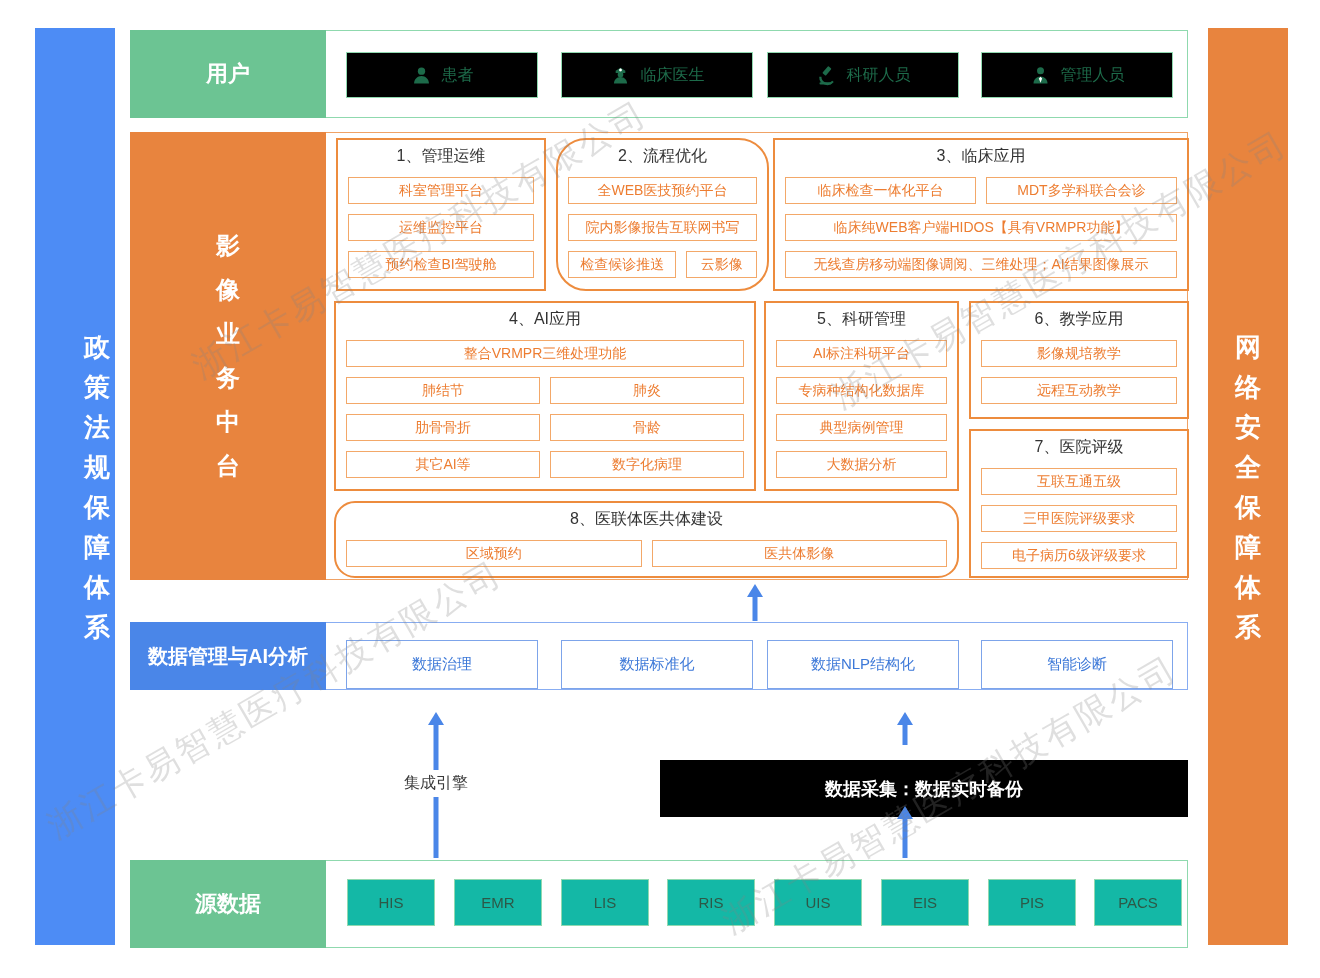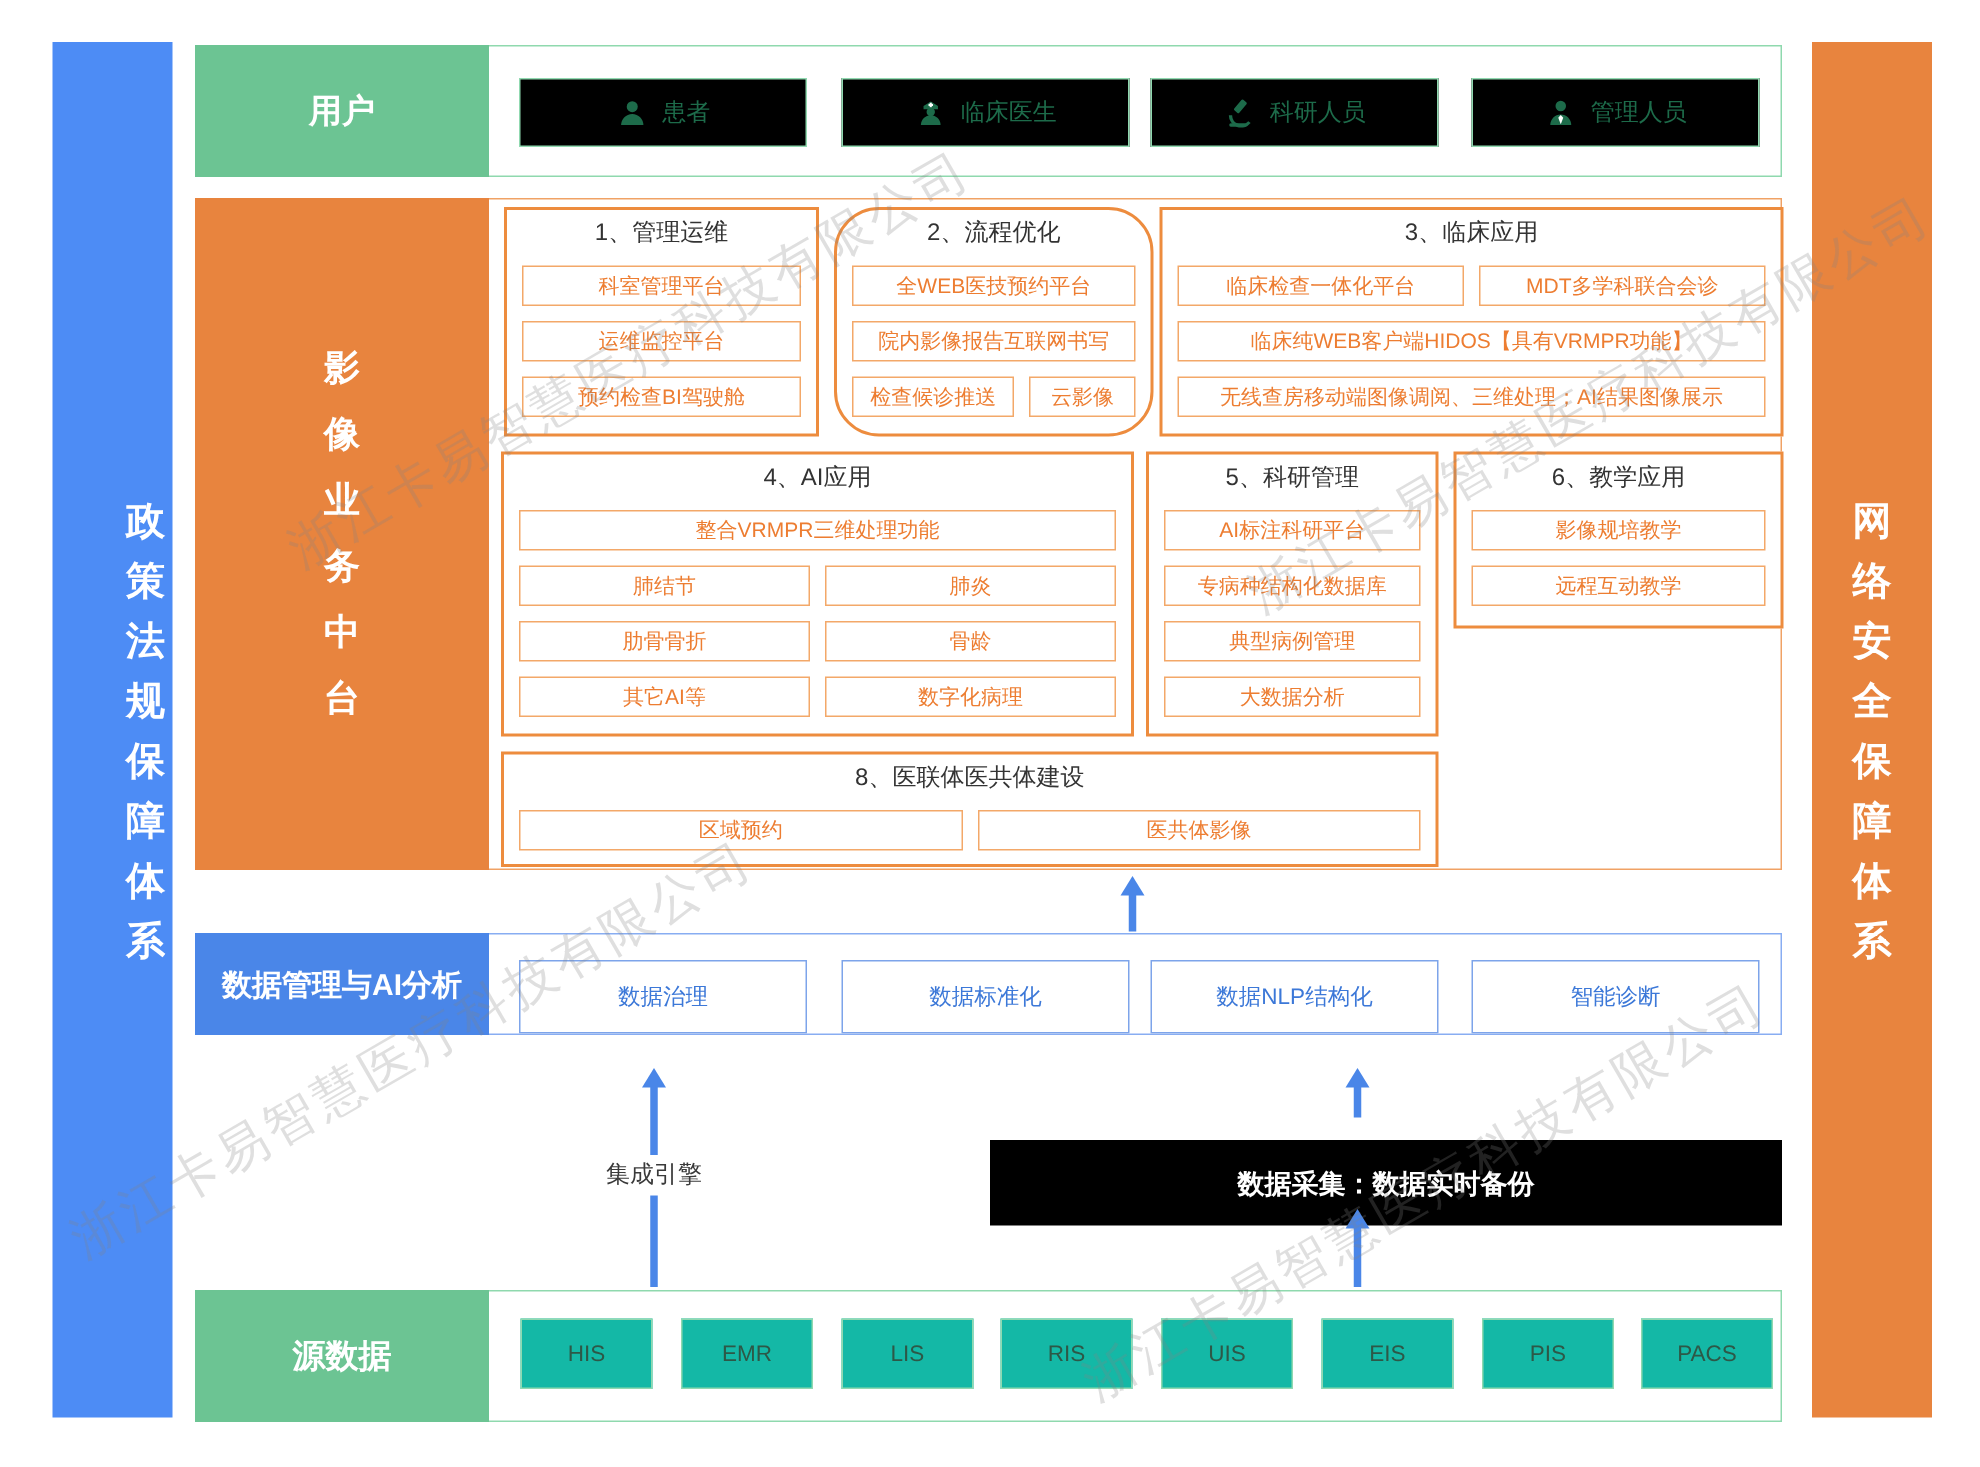--- a/index.html
+++ b/index.html
@@ -192,22 +192,28 @@
       <div class="gitem">典型病例管理</div>
       <div class="gitem">大数据分析</div>
     </div>
 
     <div class="group" style="left:838px; top:168px; width:220px; height:118px;">
       <div class="gtitle">6、教学应用</div>
       <div class="gitem">影像规培教学</div>
       <div class="gitem">远程互动教学</div>
     </div>
 
-
-    <div class="group" style="left:203px; top:368px; width:625px; height:77px;">
+    <div class="group" style="left:838px; top:296px; width:220px; height:149px;">
+      <div class="gtitle">7、医院评级</div>
+      <div class="gitem">互联互通五级</div>
+      <div class="gitem">三甲医院评级要求</div>
+      <div class="gitem">电子病历6级评级要求</div>
+    </div>
+
+    <div class="group" style="left:203px; top:368px; width:625px; height:77px;border-radius:21px;">
       <div class="gtitle">8、医联体医共体建设</div>
       <div class="grow">
         <div class="gitem">区域预约</div>
         <div class="gitem">医共体影像</div>
       </div>
     </div>
   </div>
 
   <div class="arrow-up" style="left:747px; top:584px; height:37px;">
     <div class="head"></div>

